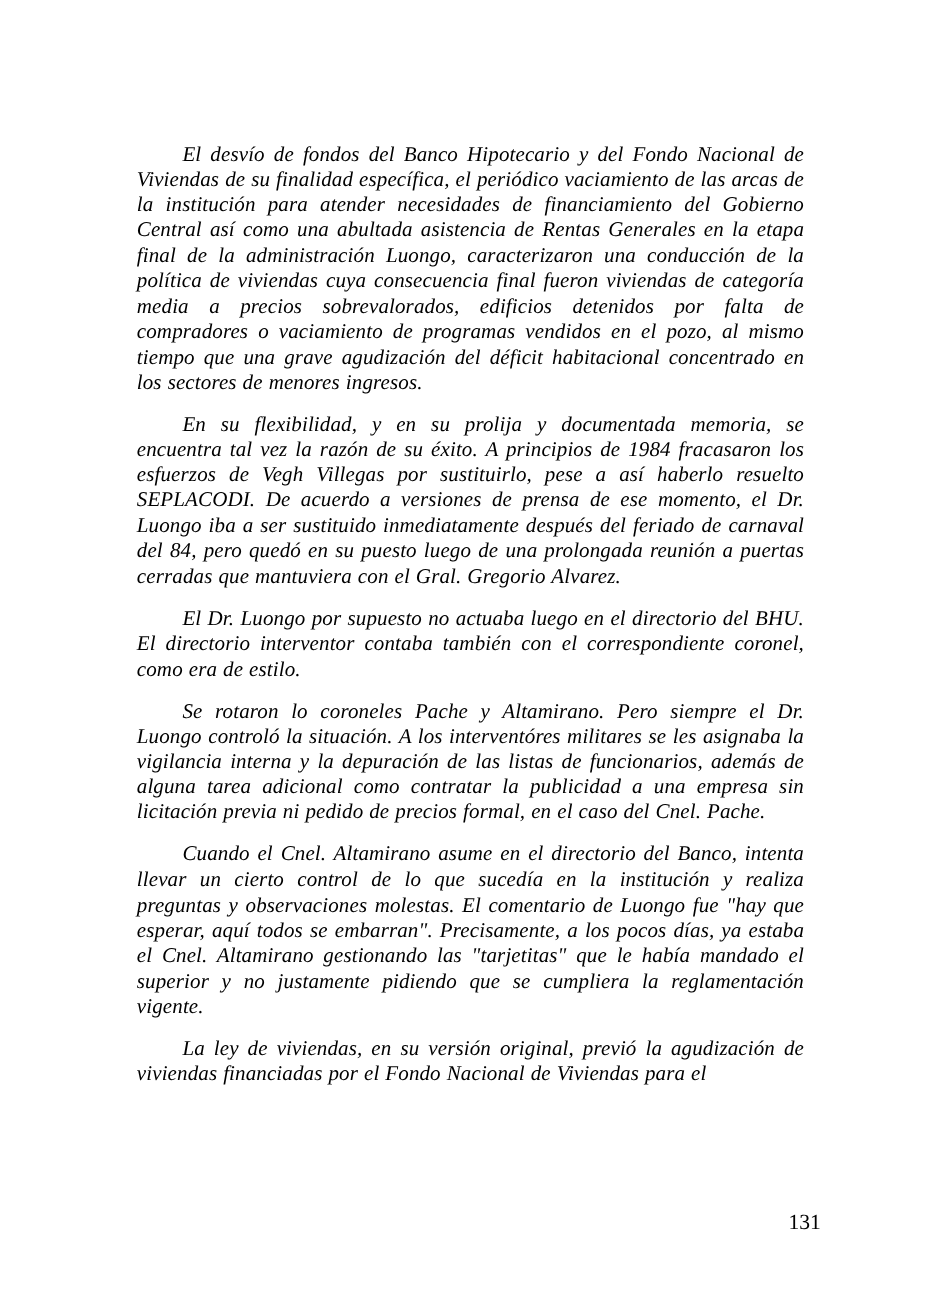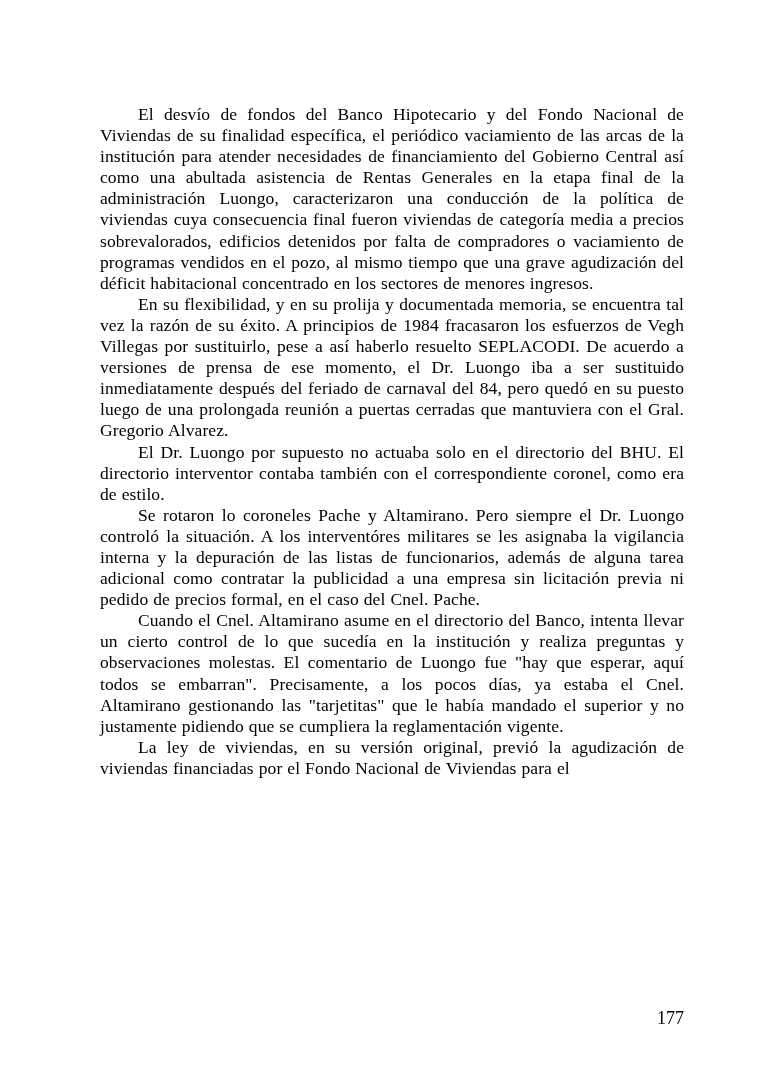--- a/index.html
+++ b/index.html
@@ -27,41 +27,42 @@
     position: absolute;
     top: 104px;
     left: 100px;
     width: 584px;
     font-size: 17.5px;
     line-height: 21.1px;
     text-align: justify;
     letter-spacing: 0.1px;
   }
   .text-block p {
-    margin: 0;
+    margin: 14px;
     padding: 0;
     text-indent: 38px;
     word-spacing: 0.5px;
+    font-style: italic;
   }
   .page-number {
     position: absolute;
     top: 1008px;
     left: 100px;
     width: 584px;
     text-align: right;
     font-size: 18px;
     color: #000000;
   }
 </style>
 </head>
 <body>
 
 <div class="page">
   <div class="text-block">
     <p>El desvío de fondos del Banco Hipotecario y del Fondo Nacional de Viviendas de su finalidad específica, el periódico vaciamiento de las arcas de la institución para atender necesidades de financiamiento del Gobierno Central así como una abultada asistencia de Rentas Generales en la etapa final de la administración Luongo, caracterizaron una conducción de la política de viviendas cuya consecuencia final fueron viviendas de categoría media a precios sobrevalorados, edificios detenidos por falta de compradores o vaciamiento de programas vendidos en el pozo, al mismo tiempo que una grave agudización del déficit habitacional concentrado en los sectores de menores ingresos.</p>
     <p>En su flexibilidad, y en su prolija y documentada memoria, se encuentra tal vez la razón de su éxito. A principios de 1984 fracasaron los esfuerzos de Vegh Villegas por sustituirlo, pese a así haberlo resuelto SEPLACODI. De acuerdo a versiones de prensa de ese momento, el Dr. Luongo iba a ser sustituido inmediatamente después del feriado de carnaval del 84, pero quedó en su puesto luego de una prolongada reunión a puertas cerradas que mantuviera con el Gral. Gregorio Alvarez.</p>
-    <p>El Dr. Luongo por supuesto no actuaba solo en el directorio del BHU. El directorio interventor contaba también con el correspondiente coronel, como era de estilo.</p>
+    <p>El Dr. Luongo por supuesto no actuaba luego en el directorio del BHU. El directorio interventor contaba también con el correspondiente coronel, como era de estilo.</p>
     <p>Se rotaron lo coroneles Pache y Altamirano. Pero siempre el Dr. Luongo controló la situación. A los interventóres militares se les asignaba la vigilancia interna y la depuración de las listas de funcionarios, además de alguna tarea adicional como contratar la publicidad a una empresa sin licitación previa ni pedido de precios formal, en el caso del Cnel. Pache.</p>
     <p>Cuando el Cnel. Altamirano asume en el directorio del Banco, intenta llevar un cierto control de lo que sucedía en la institución y realiza preguntas y observaciones molestas. El comentario de Luongo fue "hay que esperar, aquí todos se embarran". Precisamente, a los pocos días, ya estaba el Cnel. Altamirano gestionando las "tarjetitas" que le había mandado el superior y no justamente pidiendo que se cumpliera la reglamentación vigente.</p>
     <p>La ley de viviendas, en su versión original, previó la agudización de viviendas financiadas por el Fondo Nacional de Viviendas para el</p>
   </div>
-  <div class="page-number">177</div>
+  <div class="page-number">131</div>
 </div>
 
 </body></html>

